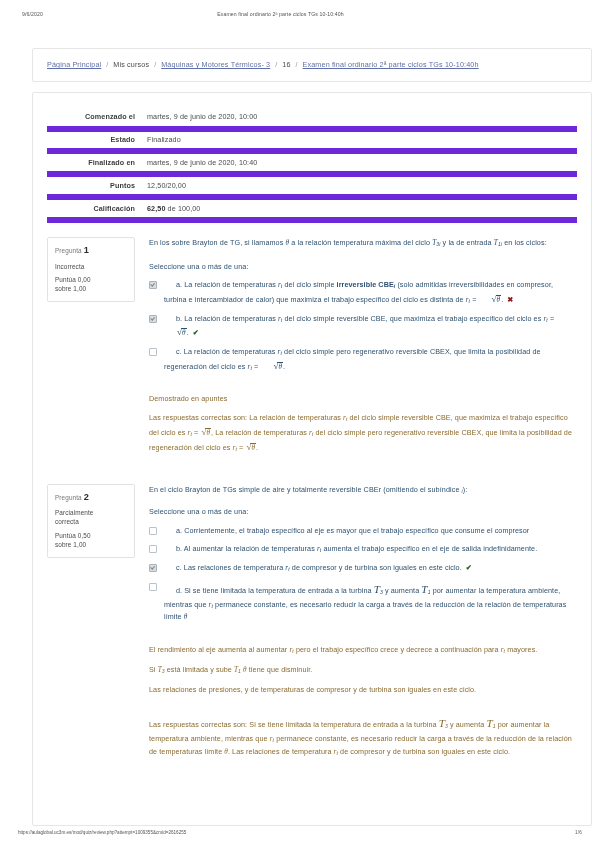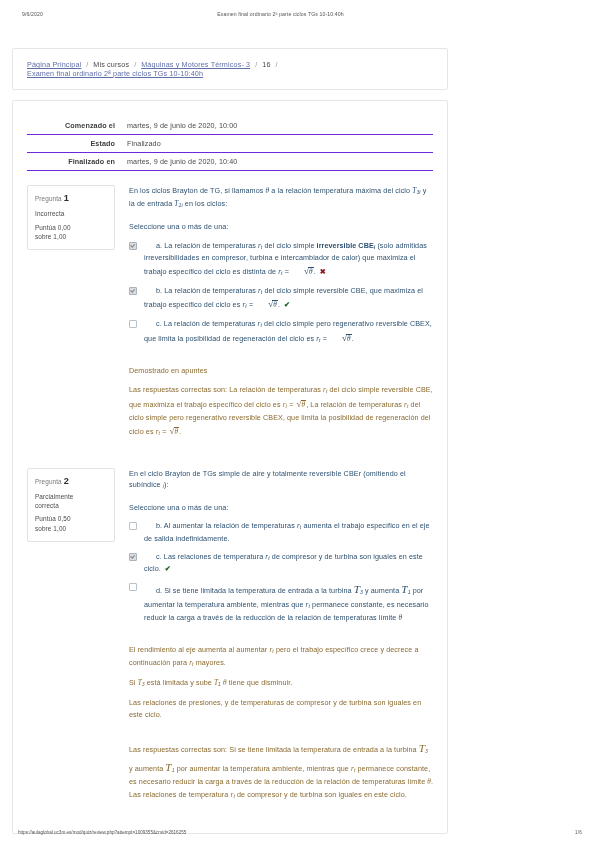--- a/index.html
+++ b/index.html
@@ -42,22 +42,22 @@
     color: #555;
     padding: 0 18px;
   }
   .print-footer .pf-url { letter-spacing: 0px; word-break: break-all; }
   .print-footer .pf-page { letter-spacing: .2px; }
 
   
   .page {
     position: absolute;
     top: 48px;
-    left: 12px;
-    width: 436px;
+    left: 32px;
+    width: 560px;
   }
 
   
   .breadcrumb-card {
     border: 1px solid #e6e6e6;
     border-radius: 2px;
     padding: 12px 14px 11px 14px;
     margin-bottom: 10px;
     background: #fff;
   }
@@ -94,21 +94,21 @@
     min-height: 700px;
   }
 
   
   table.summary {
     border-collapse: collapse;
     width: 100%;
     margin: 2px 0 14px 0;
     font-size: 7.2px;
   }
-  table.summary tr { border-bottom: 1px solid #6d28d9; }
+  table.summary tr { border-bottom: 6px solid #6d28d9; }
   table.summary th {
     text-align: right;
     font-weight: bold;
     color: #3d3d3d;
     width: 88px;
     padding: 3.6px 8px 3.6px 0;
     vertical-align: top;
     line-height: 1.35;
     letter-spacing: .1px;
   }
@@ -285,38 +285,46 @@
         <td>martes, 9 de junio de 2020, 10:00</td>
       </tr>
       <tr>
         <th>Estado</th>
         <td>Finalizado</td>
       </tr>
       <tr>
         <th>Finalizado en</th>
         <td>martes, 9 de junio de 2020, 10:40</td>
       </tr>
+      <tr>
+        <th>Puntos</th>
+        <td>12,50/20,00</td>
+      </tr>
+      <tr>
+        <th>Calificación</th>
+        <td><b>62,50</b><span> de 100,00</span></td>
+      </tr>
     </tbody>
       </table>
 
     <div class="question">
 
       <div class="qinfo">
         <div class="qnum-line">
           <span>Pregunta</span><span class="qnum">1</span>
         </div>
         <div class="qstate">Incorrecta</div>
         <div class="qgrade">
           <span>Puntúa 0,00</span><br>
           <span>sobre 1,00</span>
         </div>
       </div>
 
       <div class="qbody">
-        <div class="qtext"><span>En los ciclos Brayton de TG, si llamamos </span><span class="mi">θ</span><span> a la relación temperatura máxima del ciclo </span><span class="mi">T</span><span class="mi-sub">3i</span><span> y la de entrada </span><span class="mi">T</span><span class="mi-sub">1i</span><span> en los ciclos:</span></div>
+        <div class="qtext"><span>En los sobre Brayton de TG, si llamamos </span><span class="mi">θ</span><span> a la relación temperatura máxima del ciclo </span><span class="mi">T</span><span class="mi-sub">3i</span><span> y la de entrada </span><span class="mi">T</span><span class="mi-sub">1i</span><span> en los ciclos:</span></div>
 
         <div class="qprompt">Seleccione una o más de una:</div>
 
         <div class="answers">
 
           <div class="opt">
             <span class="cbox checked"></span>
             <span class="opt-text"><span>a. </span><span>La relación de temperaturas </span><span class="mi">r</span><span class="mi-sub">t</span><span> del ciclo simple </span><b>irreversible  CBE</b><b class="mi-sub">i</b><span> (solo admitidas irreversibilidades en compresor, turbina e intercambiador de calor) que maximiza el trabajo específico del ciclo  es distinta de </span><span class="mi">r</span><span class="mi-sub">t</span><span> = </span><span class="sqrt"><span class="radic">√</span><span class="rad-body mi">θ</span></span><span>.</span><span class="mark no">✖</span></span>
           </div>
 
@@ -355,20 +363,24 @@
         </div>
       </div>
 
       <div class="qbody">
         <div class="qtext"><span>En el ciclo Brayton de TGs simple de aire y totalmente reversible CBEr (omitiendo el subíndice </span><span class="mi-sub">i</span><span>):</span></div>
 
         <div class="qprompt">Seleccione una o más de una:</div>
 
         <div class="answers">
 
+          <div class="opt">
+            <span class="cbox"></span>
+            <span class="opt-text"><span>a. </span><span>Corrientemente, el trabajo específico al eje es mayor que el trabajo específico que consume el compresor</span></span>
+          </div>
 
           <div class="opt">
             <span class="cbox"></span>
             <span class="opt-text"><span>b. </span><span>Al aumentar la relación de temperaturas </span><span class="mi">r</span><span class="mi-sub">t</span><span> aumenta el trabajo específico en el eje de salida indefinidamente.</span></span>
           </div>
 
           <div class="opt">
             <span class="cbox checked"></span>
             <span class="opt-text"><span>c. </span><span>Las relaciones de temperatura </span><span class="mi">r</span><span class="mi-sub">t</span><span> de compresor y de turbina son iguales en este ciclo.</span><span class="mark ok">✔</span></span>
           </div>

